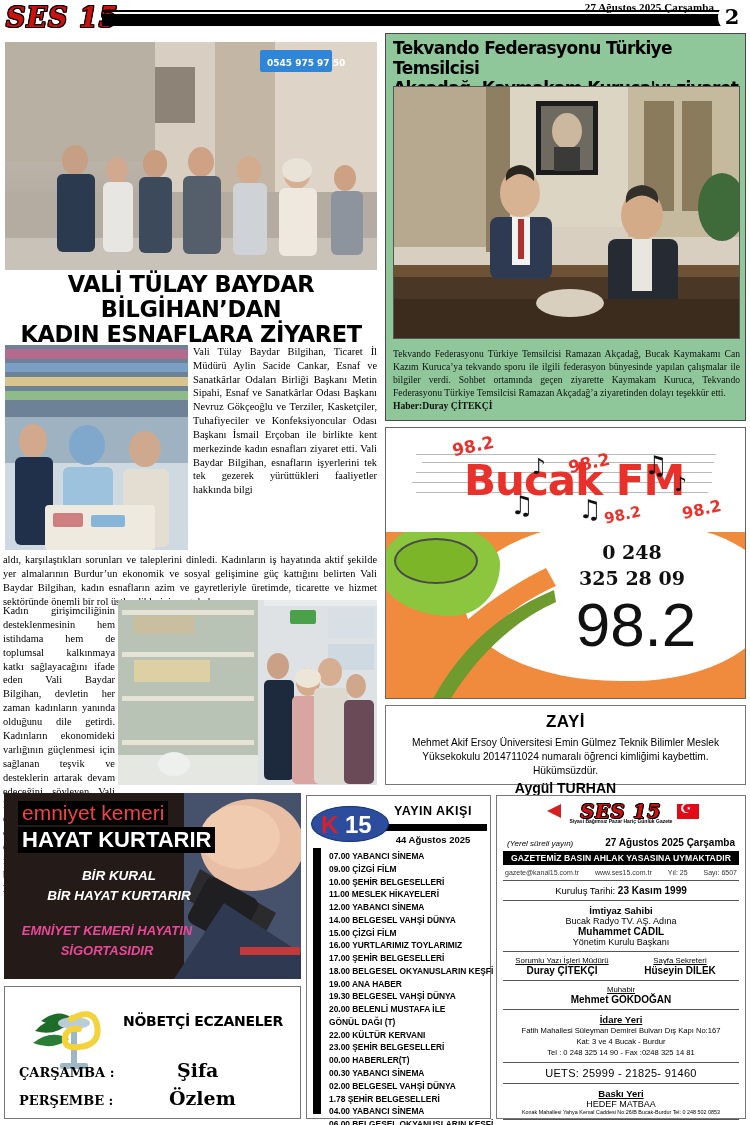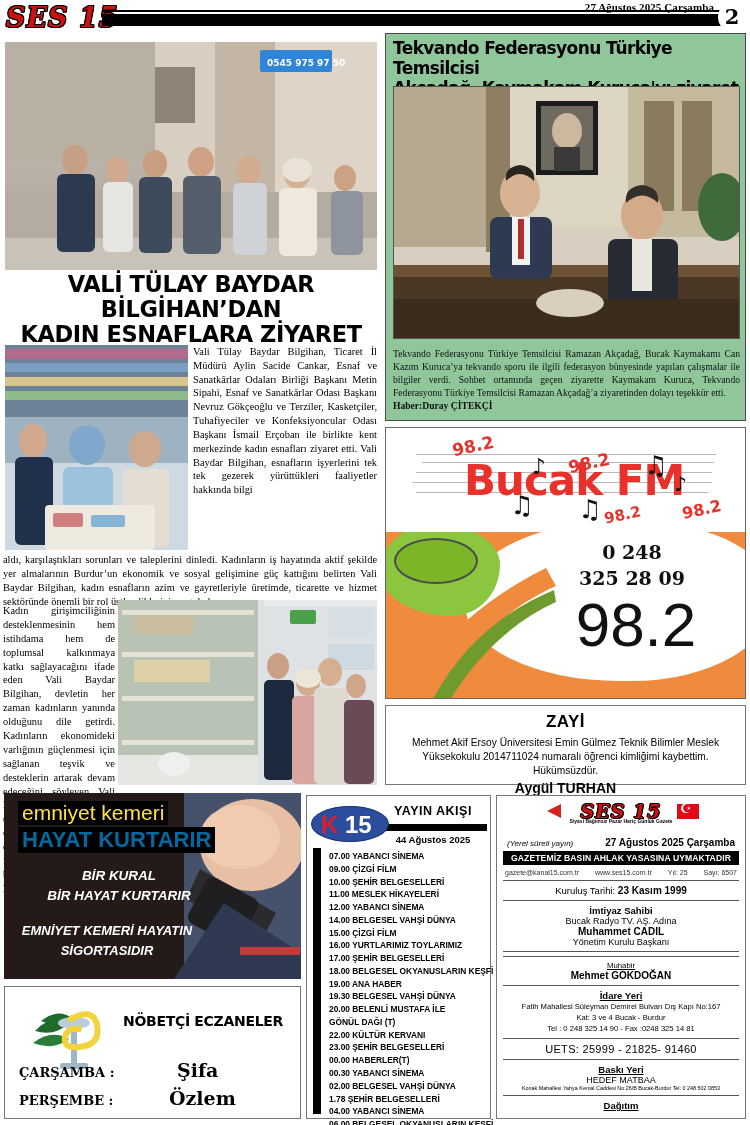--- a/index.html
+++ b/index.html
@@ -205,40 +205,40 @@
   }
 
   
   .belt-box {
     position: absolute; left: 4px; top: 793px; width: 297px; height: 186px;
     overflow: hidden; background: #2b2220;
   }
   .belt-t1 {
     position: absolute; left: 14px; top: 8px;
     font-family: "Liberation Sans", sans-serif;
-    font-size: 21px; color: #fde047; background: #000; padding: 0 4px;
+    font-size: 21px; color: #ef4444; background: #000; padding: 0 4px;
   }
   .belt-t2 {
     position: absolute; left: 14px; top: 34px;
     font-family: "Liberation Sans", sans-serif;
-    font-weight: bold; font-size: 22px; color: #0369a1; background: #000; padding: 0 4px;
+    font-weight: bold; font-size: 22px; color: #ffffff; background: #000; padding: 0 4px;
   }
   .belt-t3 {
     position: absolute; left: 30px; top: 73px; width: 170px;
     text-align: center;
     font-family: "Liberation Sans", sans-serif;
     font-weight: bold; font-style: italic; font-size: 13.5px;
     color: #fff; line-height: 1.5;
   }
   .belt-t4 {
     position: absolute; left: 8px; top: 128px; width: 190px;
     text-align: center;
     font-family: "Liberation Sans", sans-serif;
     font-weight: bold; font-style: italic; font-size: 13px;
-    color: #ffffff; line-height: 1.55;
+    color: #ec4899; line-height: 1.55;
   }
 
   
   .pharm-box {
     position: absolute; left: 4px; top: 986px; width: 297px; height: 133px;
     border: 1px solid #777; box-sizing: border-box; background: #fff;
   }
   .pharm-title {
     position: absolute; left: 118px; top: 26px;
     font-family: "DejaVu Sans", sans-serif;
@@ -665,20 +665,30 @@
     <div class="k-found">
       <span>Kuruluş Tarihi:</span>
       <b>23 Kasım 1999</b>
     </div>
     <div class="kline"></div>
     <div class="k-lbl">İmtiyaz Sahibi</div>
     <div class="k-val">Bucak Radyo TV. AŞ. Adına</div>
     <div class="k-val-b">Muhammet CADIL</div>
     <div class="k-val">Yönetim Kurulu Başkanı</div>
     <div class="kline"></div>
+    <div class="k-two">
+      <div>
+        <div class="k-underline">Sorumlu Yazı İşleri Müdürü</div>
+        <div class="k-val-b">Duray ÇİTEKÇİ</div>
+      </div>
+      <div>
+        <div class="k-underline">Sayfa Sekreteri</div>
+        <div class="k-val-b">Hüseyin DİLEK</div>
+      </div>
+    </div>
     <div class="kline"></div>
     <div class="k-underline" style="text-align:center;">Muhabir</div>
     <div class="k-val-b">Mehmet GÖKDOĞAN</div>
     <div class="kline"></div>
     <div class="k-lbl" style="text-decoration:underline;">İdare Yeri</div>
     <div class="k-small">Fatih Mahallesi  Süleyman Demirel Bulvarı Dış Kapı No:167</div>
     <div class="k-small">Kat: 3 ve 4  Bucak - Burdur</div>
     <div class="k-small">Tel : 0 248 325 14 90 -  Fax :0248 325 14 81</div>
     <div class="kline"></div>
     <div class="k-uets">UETS: 25999 - 21825- 91460</div>

